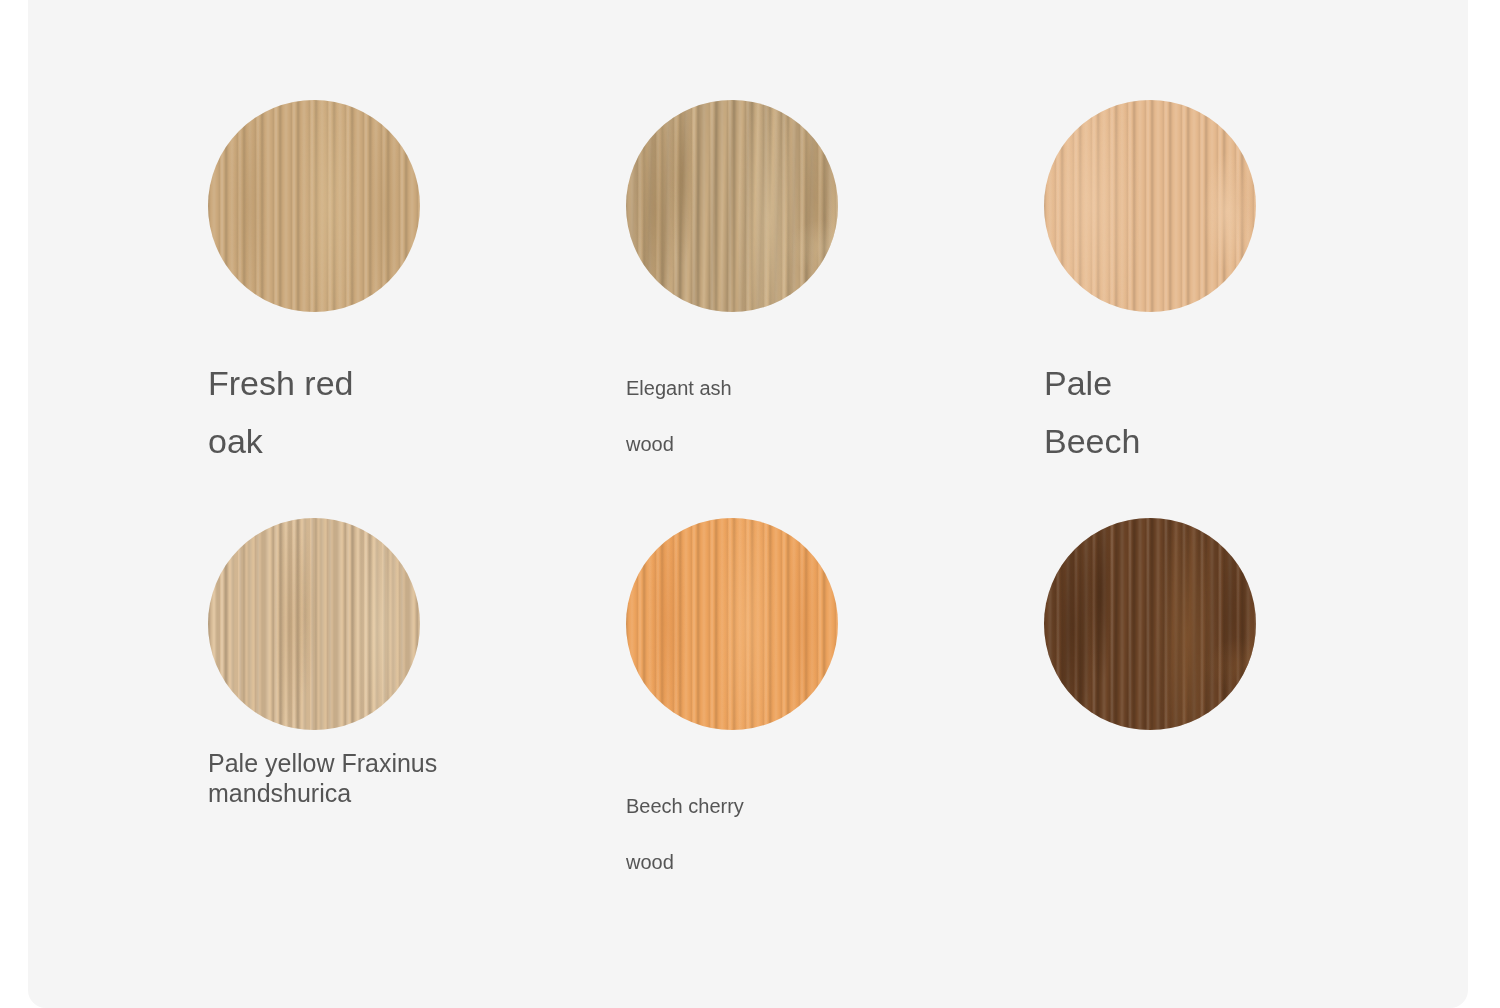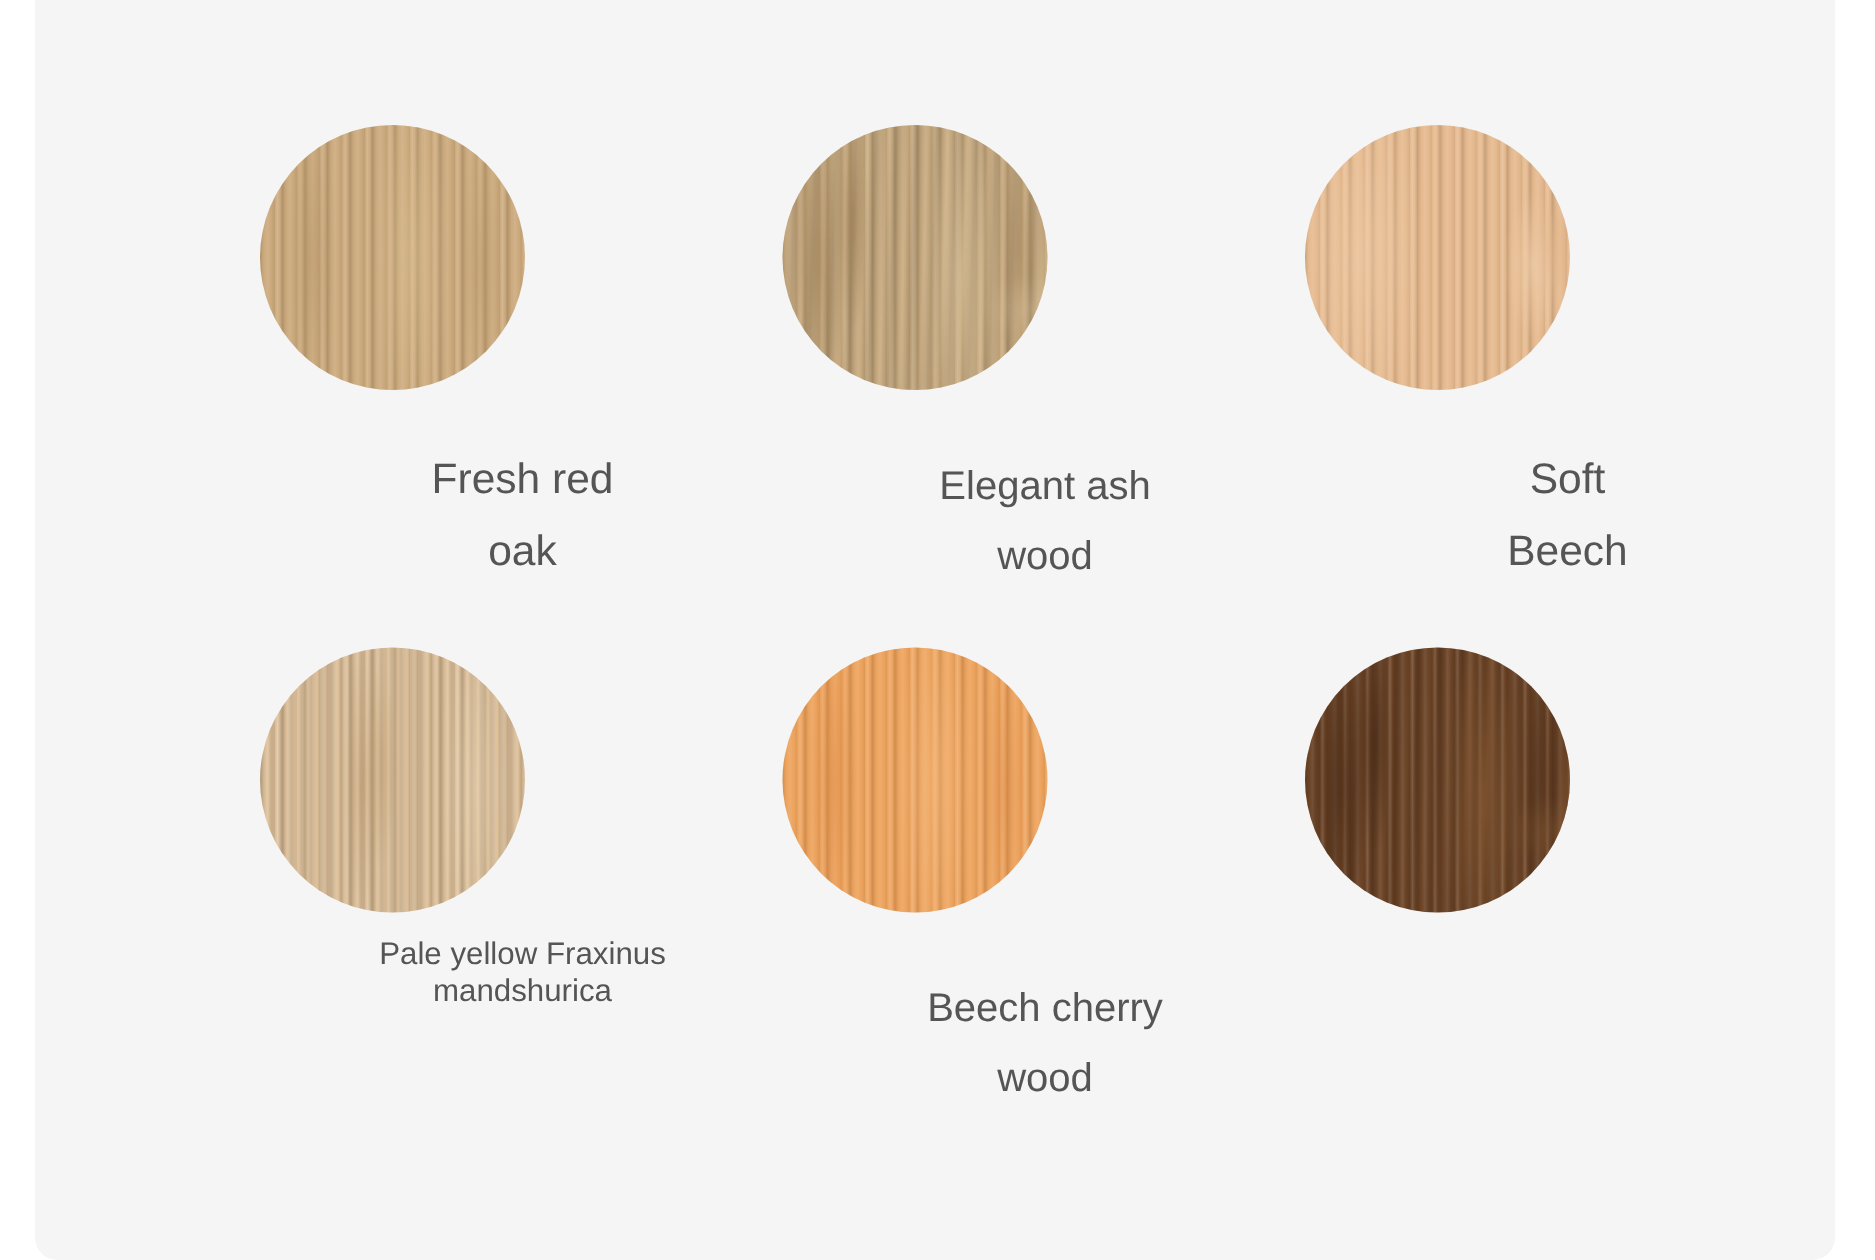--- a/index.html
+++ b/index.html
@@ -1,16 +1,16 @@
 <!DOCTYPE html>
 <html><head>
 <meta charset="utf-8">
 <title>Wood Finish Swatches</title>
 <style>
-  * { margin:0; padding:0; box-sizing:border-box;text-align:center; }
+  * { margin:0; padding:0; box-sizing:border-box; }
 
   html, body {
     width:1500px; height:1008px;
     background:#ffffff;
     font-family:"Liberation Sans", sans-serif;
     overflow:hidden;
   }
 
   
   #panel {
@@ -58,21 +58,21 @@
   }
 
   
   .swatch-label {
     color:#555555;
     white-space:pre-line;
   }
 
   
   .lbl-lg  { font-size:34px; line-height:58px; margin-top:42px; }
-  .lbl-md  { font-size:32px; line-height:56px; margin-top:48px; }
+  .lbl-md  { font-size:20px; line-height:56px; margin-top:48px; }
   .lbl-sm  { font-size:25px; line-height:30px; margin-top:18px; }
   .lbl-one { font-size:30px; line-height:34px; margin-top:50px; }
 </style>
 </head>
 <body>
 
 <div id="panel">
   <div id="swatch-grid">
       <div class="swatch-card col-0 row-0">
         <div class="swatch-disc" style="background: rgb(203, 169, 124);">
@@ -95,21 +95,21 @@
         <div class="swatch-label lbl-md">Elegant ash
 wood</div>
       </div>
       <div class="swatch-card col-2 row-0">
         <div class="swatch-disc" style="background: rgb(229, 185, 142);">
           <div class="grain">
             <div class="grain-fine" style="background-image:repeating-linear-gradient(90deg,rgba(255,255,255,0.00) 0px, rgba(255,255,255,0.16) 2px,rgba(0,0,0,0.00) 4px, rgba(0,0,0,0.13) 6px,rgba(255,255,255,0.00) 9px, rgba(255,255,255,0.10) 12px,rgba(0,0,0,0.00) 15px, rgba(0,0,0,0.07) 18px);"></div>
             <div class="grain-wave" style="background-image:radial-gradient(ellipse 70px 200px at 30% 50%, #f0ceab88 0%, transparent 72%),radial-gradient(ellipse 36px 90px at 76% 52%, #f0ceabaa 0%, transparent 66%),radial-gradient(ellipse 24px 60px at 80% 48%, #d4a37655 0%, transparent 70%);"></div>
           </div>
         </div>
-        <div class="swatch-label lbl-lg">Soft
+        <div class="swatch-label lbl-lg">Pale
 Beech</div>
       </div>
       <div class="swatch-card col-0 row-1">
         <div class="swatch-disc" style="background: rgb(226, 196, 157);">
           <div class="grain">
             <div class="grain-fine" style="background-image:repeating-linear-gradient(90deg,rgba(255,255,255,0.00) 0px, rgba(255,255,255,0.16) 2px,rgba(0,0,0,0.00) 4px, rgba(0,0,0,0.13) 6px,rgba(255,255,255,0.00) 9px, rgba(255,255,255,0.10) 12px,rgba(0,0,0,0.00) 15px, rgba(0,0,0,0.07) 18px);"></div>
             <div class="grain-wave" style="background-image:repeating-linear-gradient(90deg, rgba(0,0,0,0.00) 0px, rgba(0,0,0,0.12) 3px, rgba(0,0,0,0.00) 8px),radial-gradient(ellipse 26px 180px at 42% 50%, #caa87d88 0%, transparent 64%),radial-gradient(ellipse 20px 140px at 47% 46%, #caa87d66 0%, transparent 60%),radial-gradient(ellipse 40px 200px at 72% 52%, #eed8b699 0%, transparent 68%);"></div>
           </div>
         </div>
         <div class="swatch-label lbl-sm">Pale yellow Fraxinus

